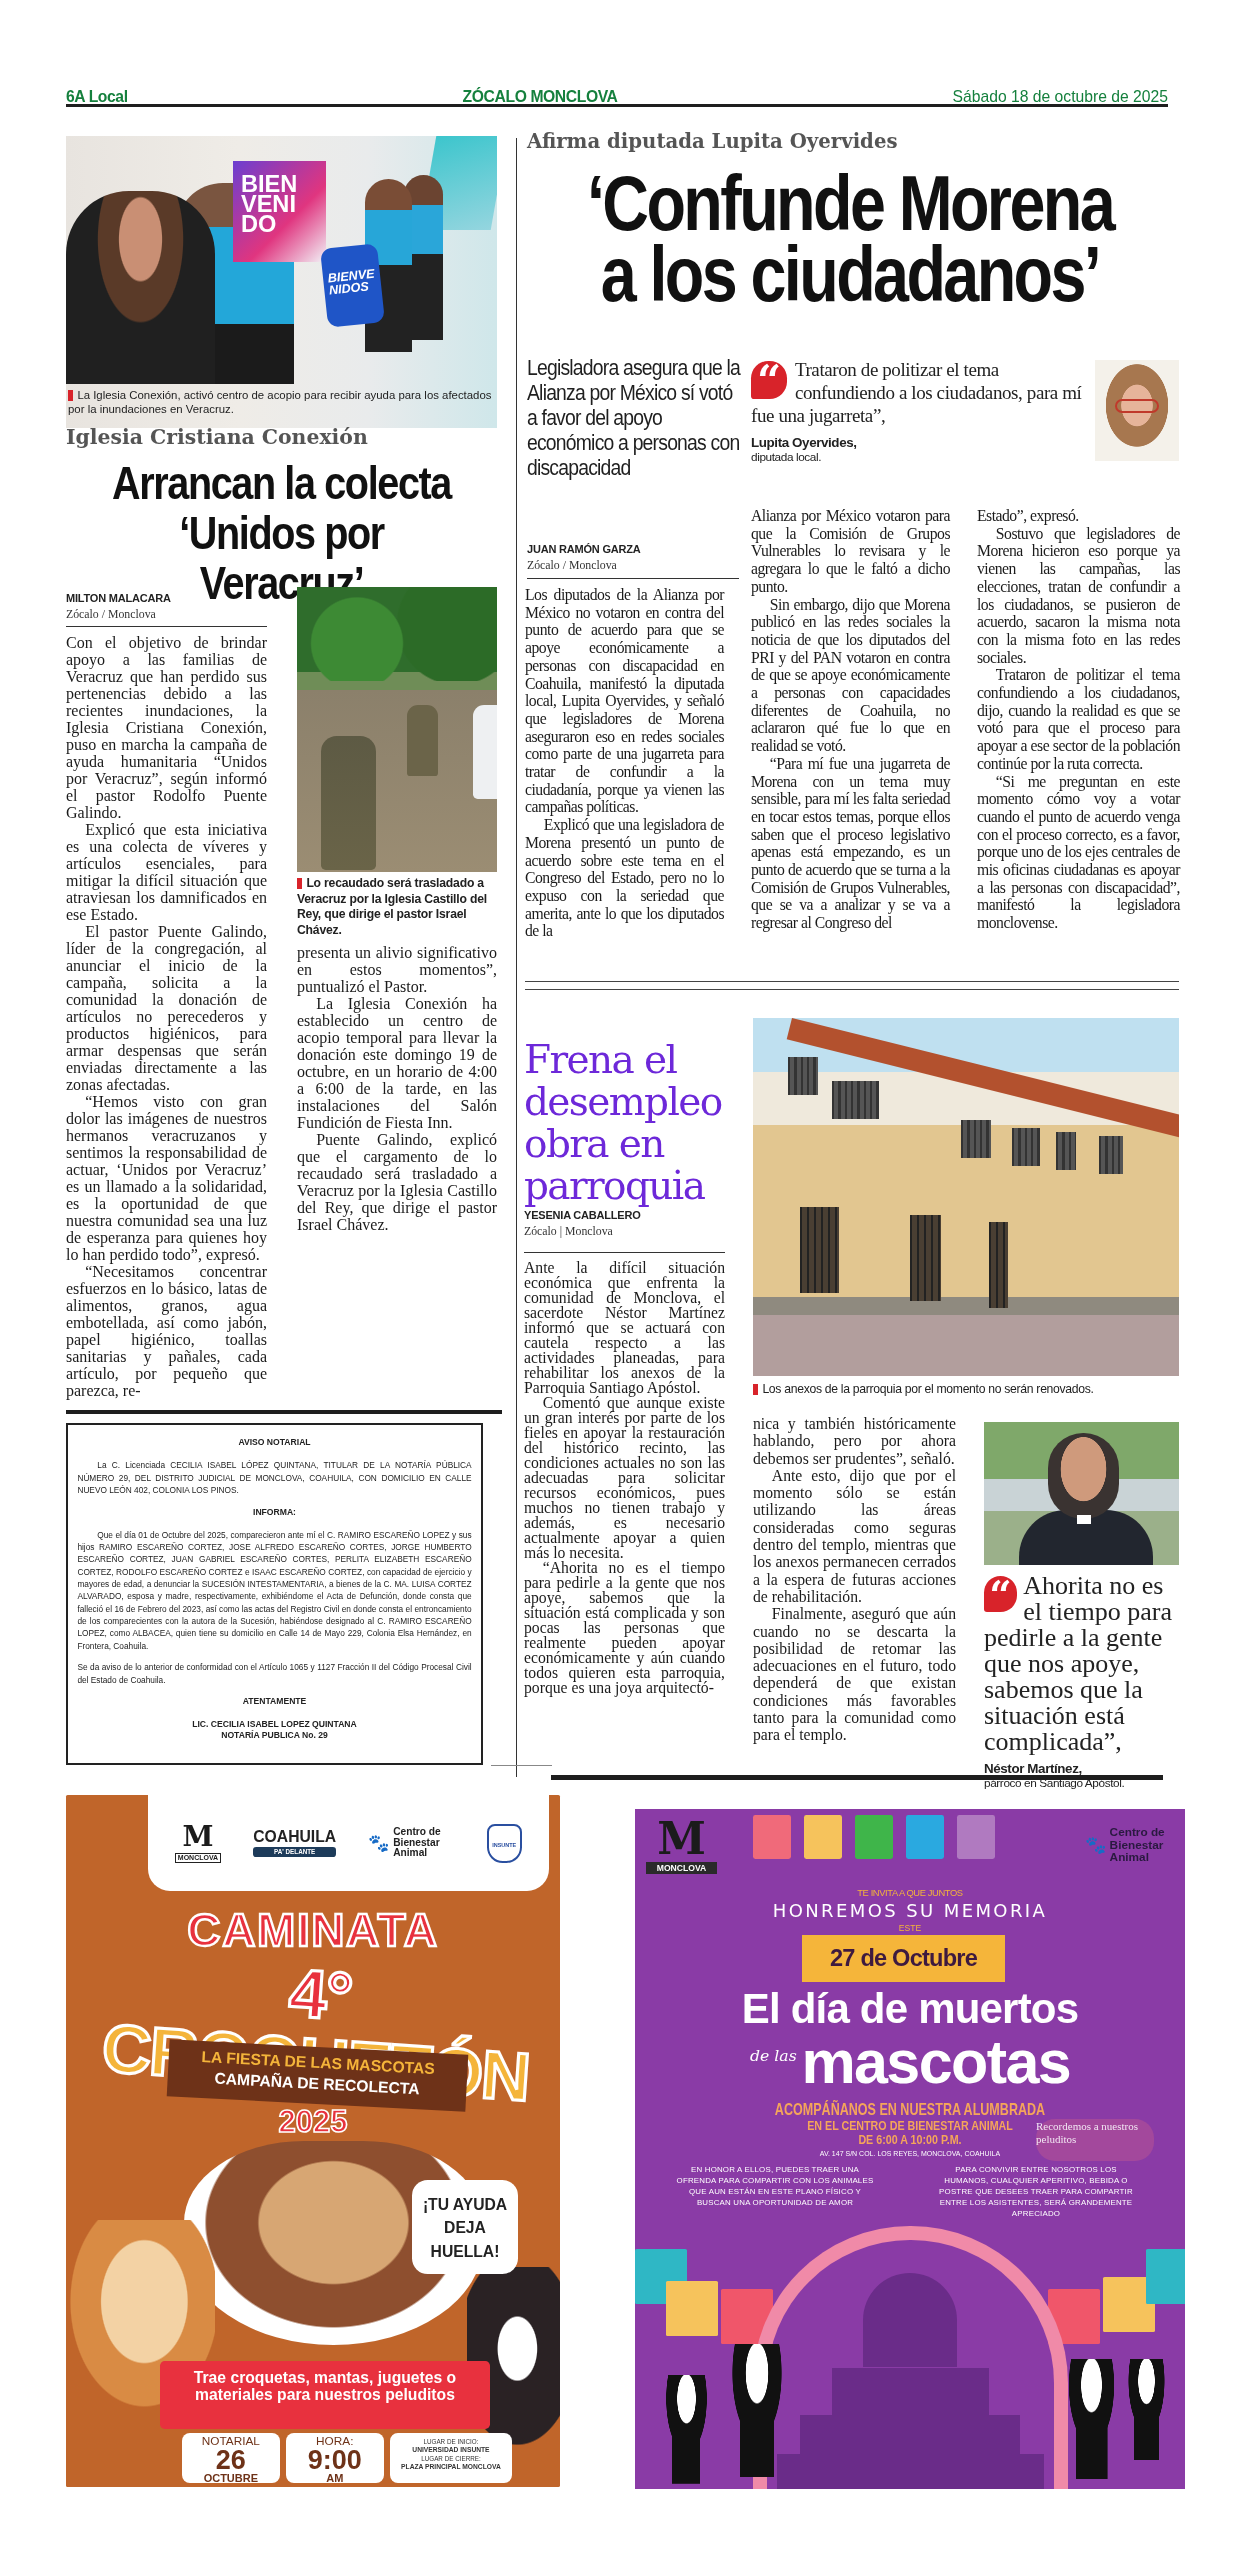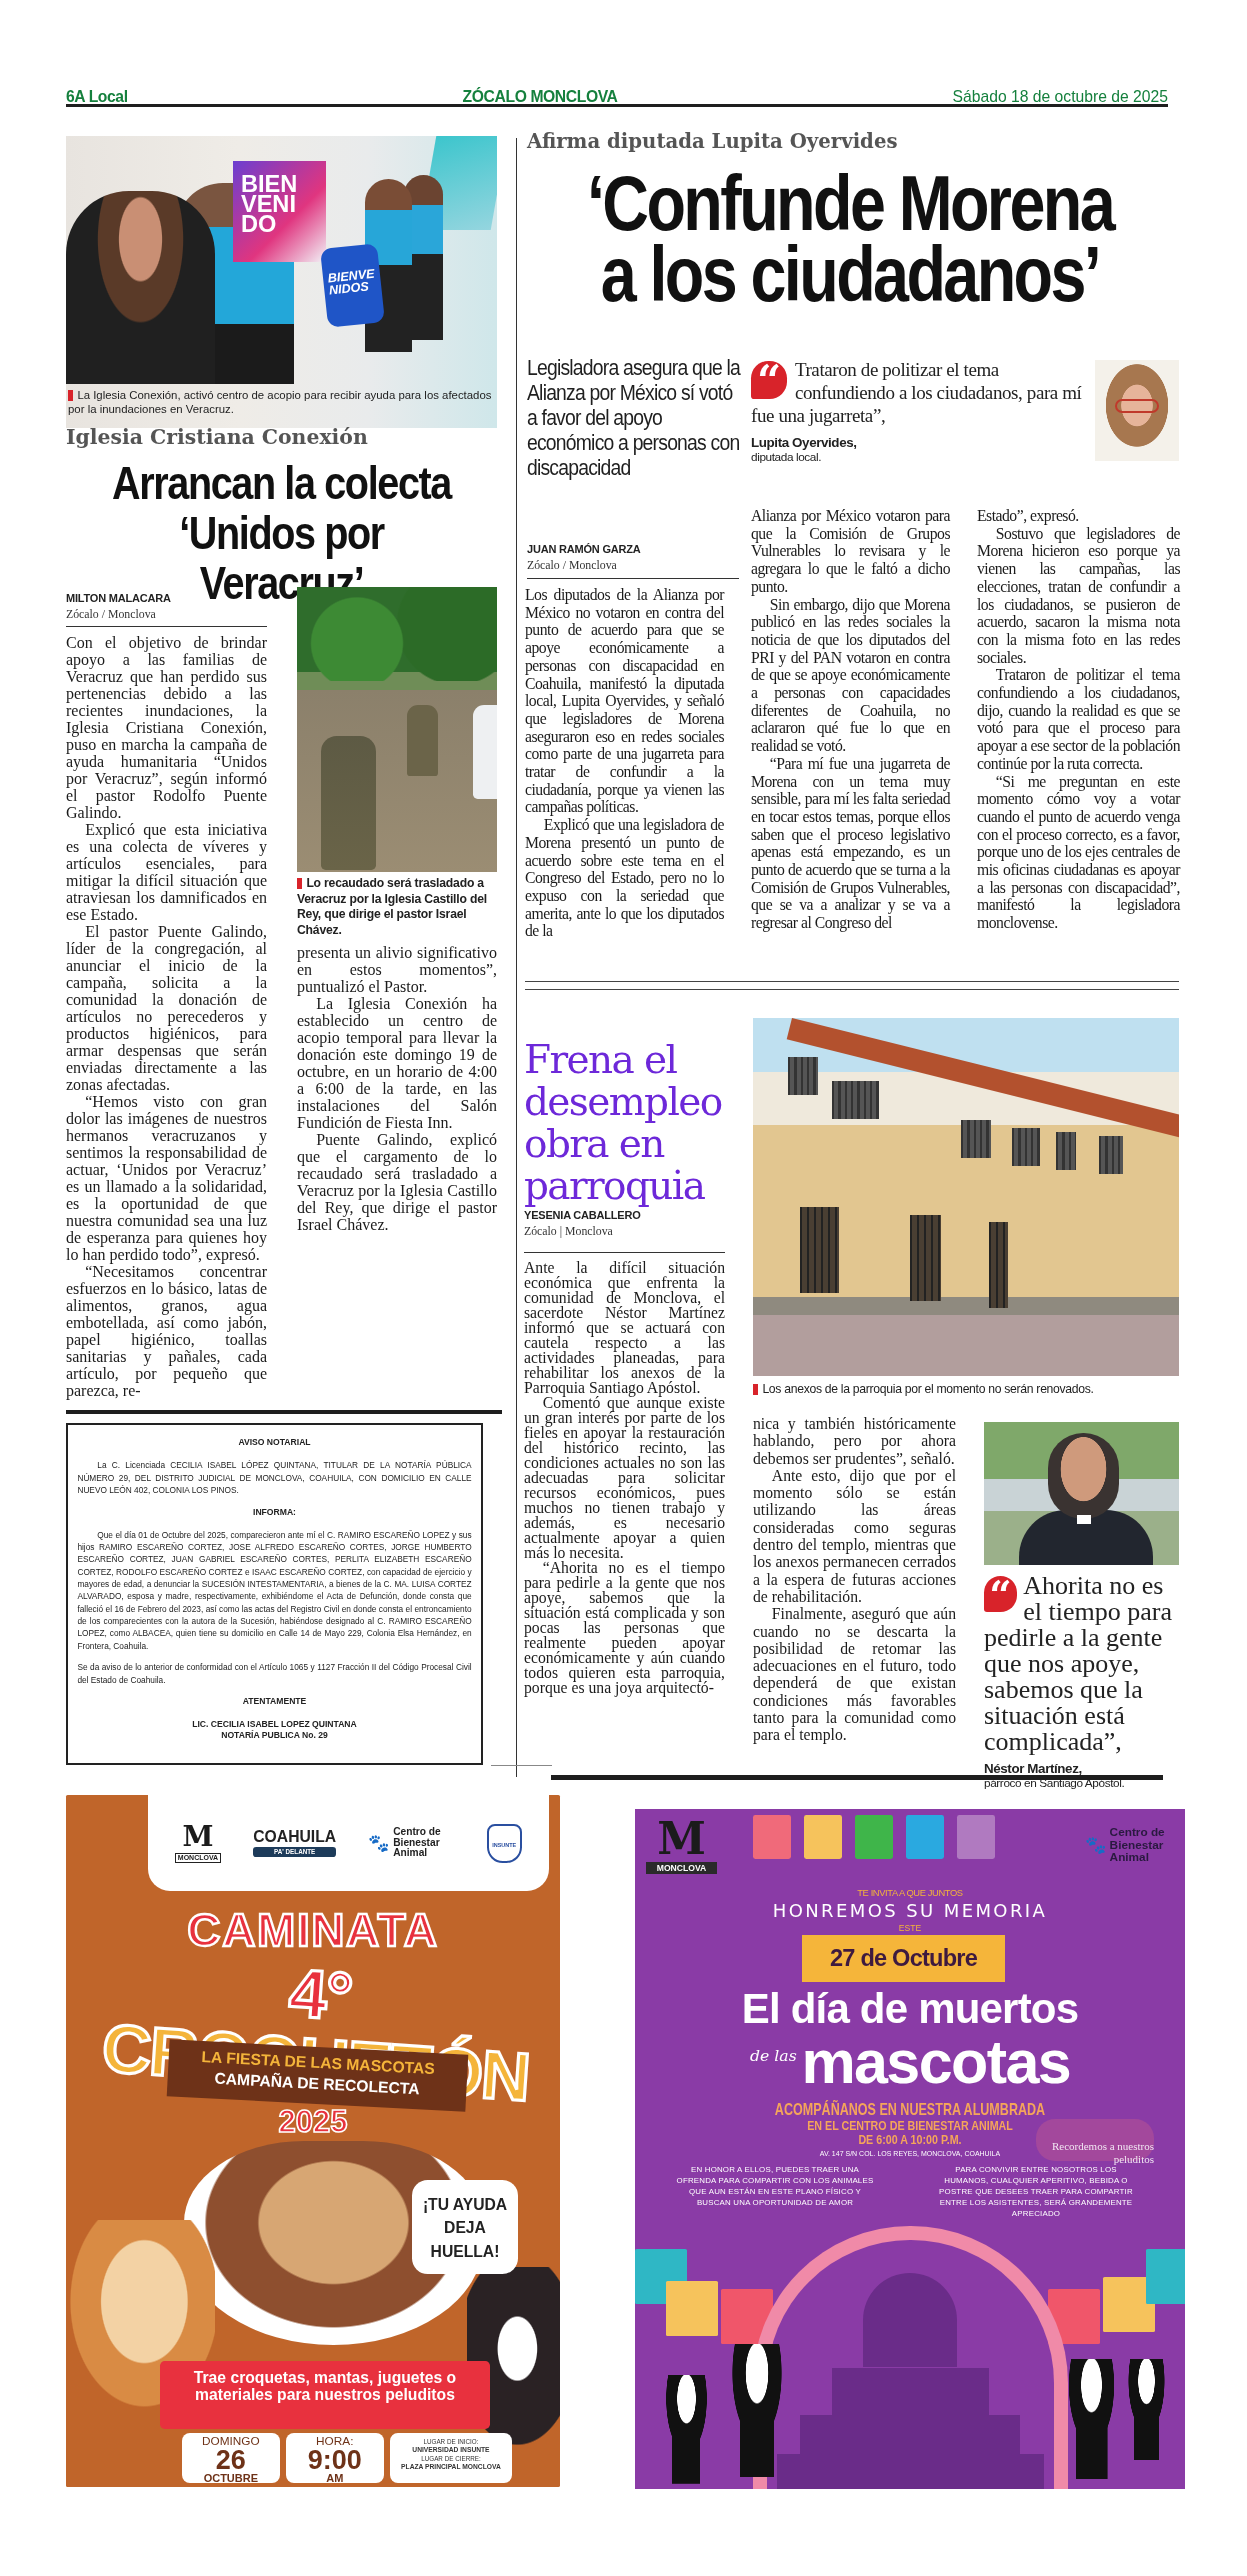--- a/index.html
+++ b/index.html
@@ -124,21 +124,21 @@
   .ad2 .t-hon { position:absolute; left:0; width:100%; top:93px; text-align:center; font: 18px/1 "DejaVu Sans", sans-serif; color:#fff; letter-spacing: 2.4px; }
   .ad2 .t-este { position:absolute; left:0; width:100%; top:115px; text-align:center; font: 8.6px/1 "Liberation Sans", sans-serif; color:#f4b43a; }
   .ad2 .date-banner { position:absolute; left:167px; top:126px; width:203px; height:47px; background:#f5b53a; text-align:center; font: bold 23.6px/47px "Liberation Sans", sans-serif; color:#3e1a3f; letter-spacing: -0.8px; }
   .ad2 .t-dia { position:absolute; left:0; width:100%; top:179px; text-align:center; font: bold 42px/1 "Liberation Sans", sans-serif; color:#fff; letter-spacing: -0.8px; }
   .ad2 .t-masc-wrap { position:absolute; left:0; width:100%; top:223px; text-align:center; color:#fff; }
   .ad2 .t-de { font: italic 15.7px/1 "DejaVu Serif", serif; vertical-align: 22px; margin-right: 4.7px; }
   .ad2 .t-masc { font: bold 61px/1 "Liberation Sans", sans-serif; letter-spacing: -1.6px; }
   .ad2 .t-acomp { position:absolute; left:0; width:100%; top:293px; text-align:center; font: bold 15.7px/16.5px "Liberation Sans", sans-serif; color:#f5a55a; transform: scaleX(0.8); }
   .ad2 .t-acomp div:nth-child(n+2) { font-size: 13.4px; line-height: 14px; }
   .ad2 .t-addr { position:absolute; left:0; width:100%; top:341px; text-align:center; font: 7px/1 "Liberation Sans", sans-serif; color:#fff; }
-  .ad2 .recordemos { position:absolute; right:31px; top:310px; width:118px; height:42px; background:#a3489c; border-radius: 19px; text-align:right; font: 11px/12.6px "Liberation Serif", serif; color:#f2e6f3; padding-top: 21px; }
+  .ad2 .recordemos { position:absolute; right:31px; top:310px; width:118px; height:42px; background:#a3489c; border-radius: 19px; text-align:left; font: 11px/12.6px "Liberation Serif", serif; color:#f2e6f3; padding-top: 1px; }
   .ad2 .col-txt { position:absolute; top:355px; width:204px; text-align:center; font: 7.9px/11px "Liberation Sans", sans-serif; color:#fff; letter-spacing: 0.2px; text-transform: uppercase; }
   .ad2 .altar { position:absolute; left:118px; top:417px; width:315px; height:263px; }
   .ad2 .altar .arch { position:absolute; left:0; top:0; width:315px; height:263px; border: 14px solid #f08aa8; border-bottom: none; border-radius: 157px 157px 0 0; }
   .ad2 .altar .tier { position:absolute; background:#6a2c89; }
   .ad2 .flag { position:absolute; width:52px; height:55px; border-radius: 1.6px; }
   .ad2 .skel { position:absolute; width:71px; height:118px; background: radial-gradient(ellipse at 50% 20%, #fff 0 18%, #111 19% 40%, transparent 41%), linear-gradient(#111,#111); background-size: 100% 100%, 40% 60%; background-position: center top, center 80%; background-repeat:no-repeat; }
 </style>
 </head>
 <body>
 
@@ -314,21 +314,21 @@
     <div>CAMPAÑA DE RECOLECTA</div>
   </div>
   <div class="t-year">2025</div>
   <div class="bowl"></div>
   <div class="cat"></div>
   <div class="dog"></div>
   <div class="speech">¡TU AYUDA DEJA HUELLA!</div>
   <div class="banner">Trae croquetas, mantas, juguetes o materiales para nuestros peluditos</div>
   <div class="boxes">
     <div class="box">
-      <div class="k">DOMINGO</div>
+      <div class="k">NOTARIAL</div>
       <div class="v">26</div>
       <div class="u">OCTUBRE</div>
     </div>
     <div class="box">
       <div class="k">HORA:</div>
       <div class="v">9:00</div>
       <div class="u">AM</div>
     </div>
     <div class="box loc">
       <div>LUGAR DE INICIO:</div>

